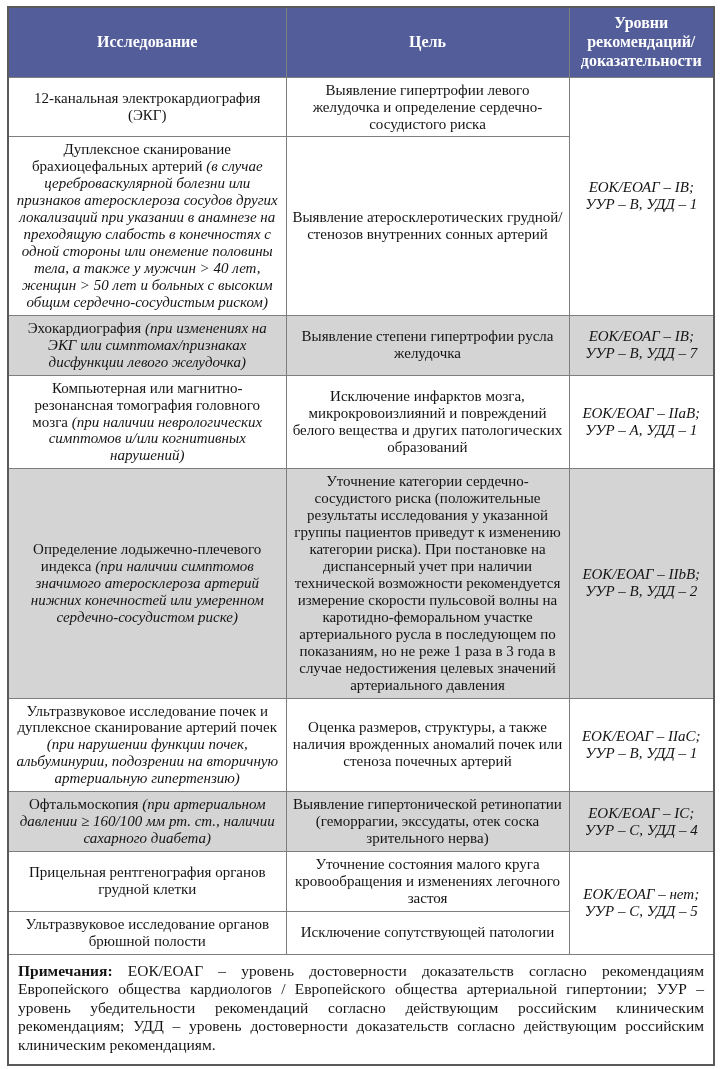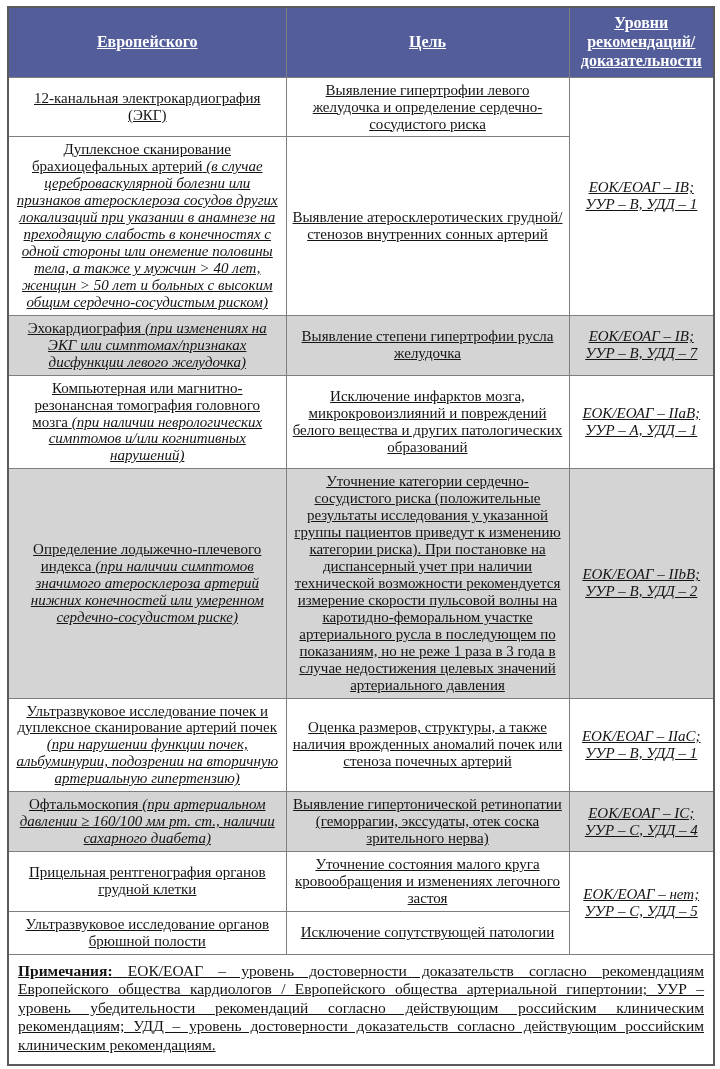--- a/index.html
+++ b/index.html
@@ -32,21 +32,20 @@
   .caption span { display: block; }
   table.main {
     width: 706px;
     border-collapse: collapse;
     border: 2px solid var(--border-outer);
     table-layout: fixed;
   }
   th, td {
     border: 1px solid var(--border-inner);
     vertical-align: middle;
-    text-decoration: underline;
   }
   thead th {
     background: var(--header-bg);
     color: var(--header-text);
     font-size: 16px;
     font-weight: bold;
     text-align: center;
     line-height: 1.18;
     padding: 6px 4px;
   }
@@ -79,21 +78,21 @@
 
 
   <table class="main">
     <colgroup>
       <col style="width:278px">
       <col style="width:283px">
       <col style="width:145px">
     </colgroup>
     <thead>
       <tr>
-        <th>Европейского</th>
+        <th>Исследование</th>
         <th>Цель</th>
         <th>Уровни рекомендаций/ доказательности</th>
       </tr>
     </thead>
     <tbody>
         <tr>
           <td class="study"><span>12-канальная электрокардиография (ЭКГ)</span></td>
           <td class="purpose">Выявление гипертрофии левого желудочка и определение сердечно-сосудистого риска</td>
           <td class="level" rowspan="2">ЕОК/ЕОАГ – IB; УУР – В, УДД – 1</td>
         </tr>

